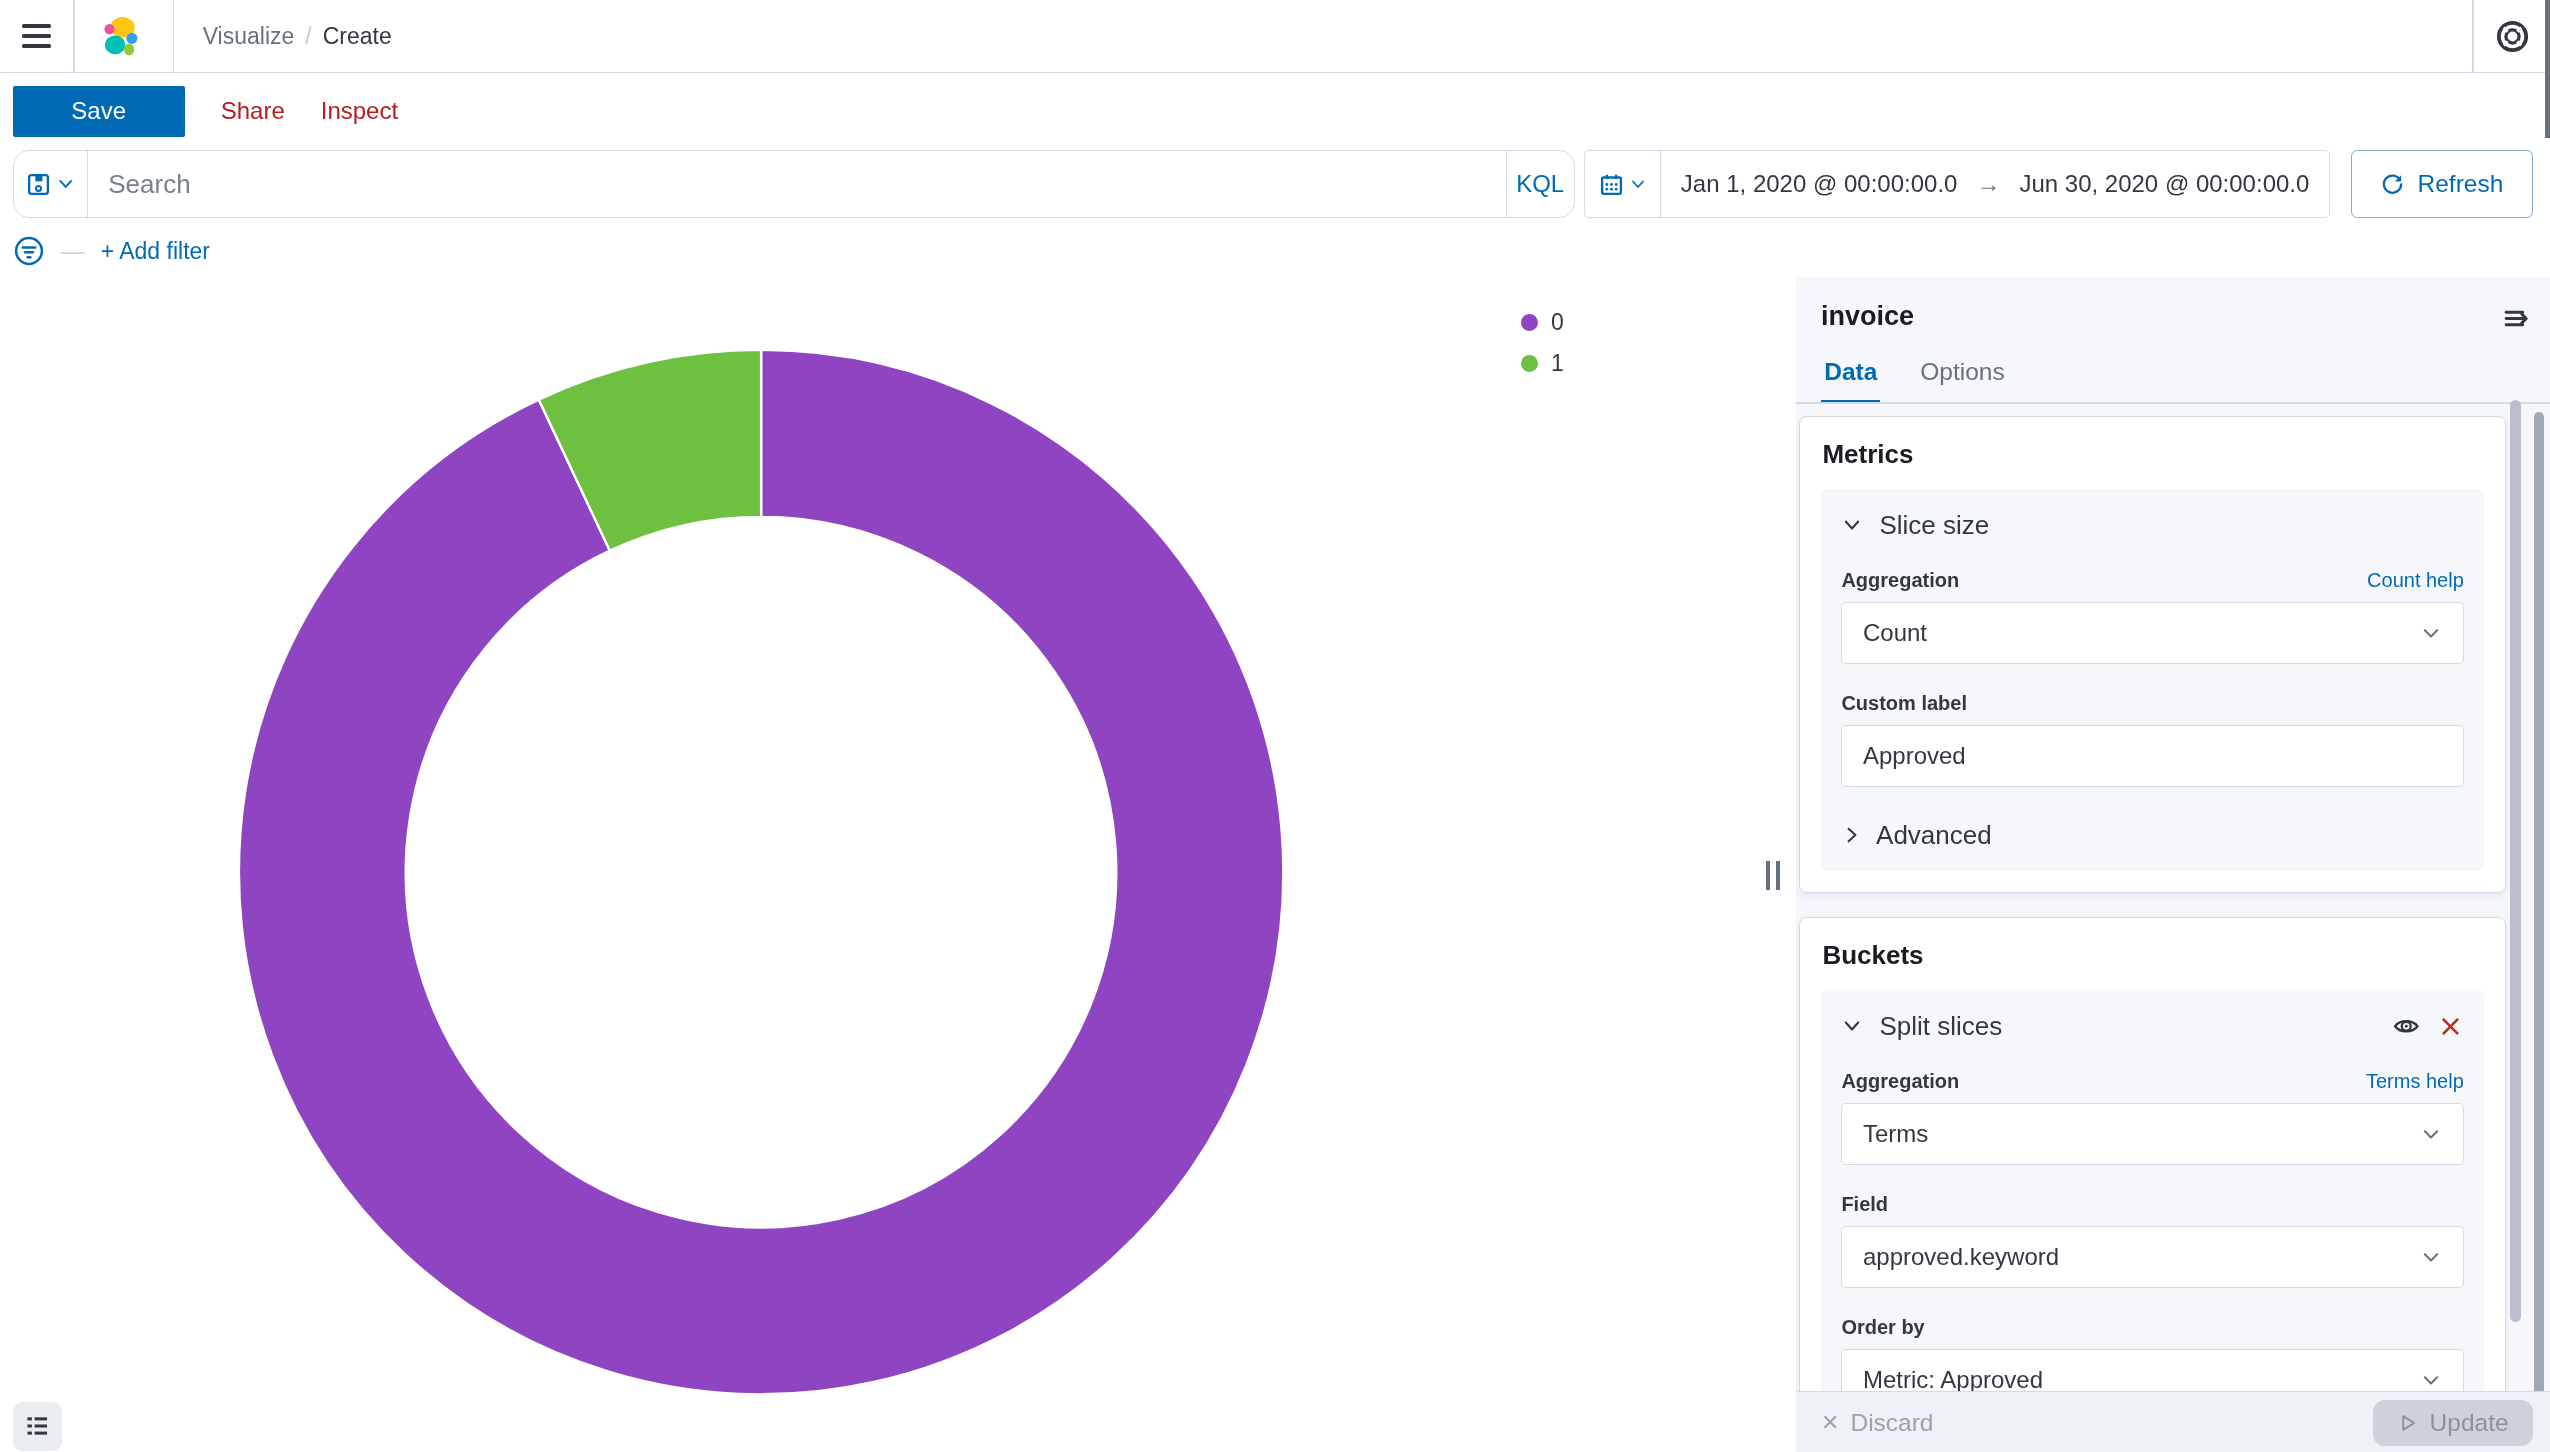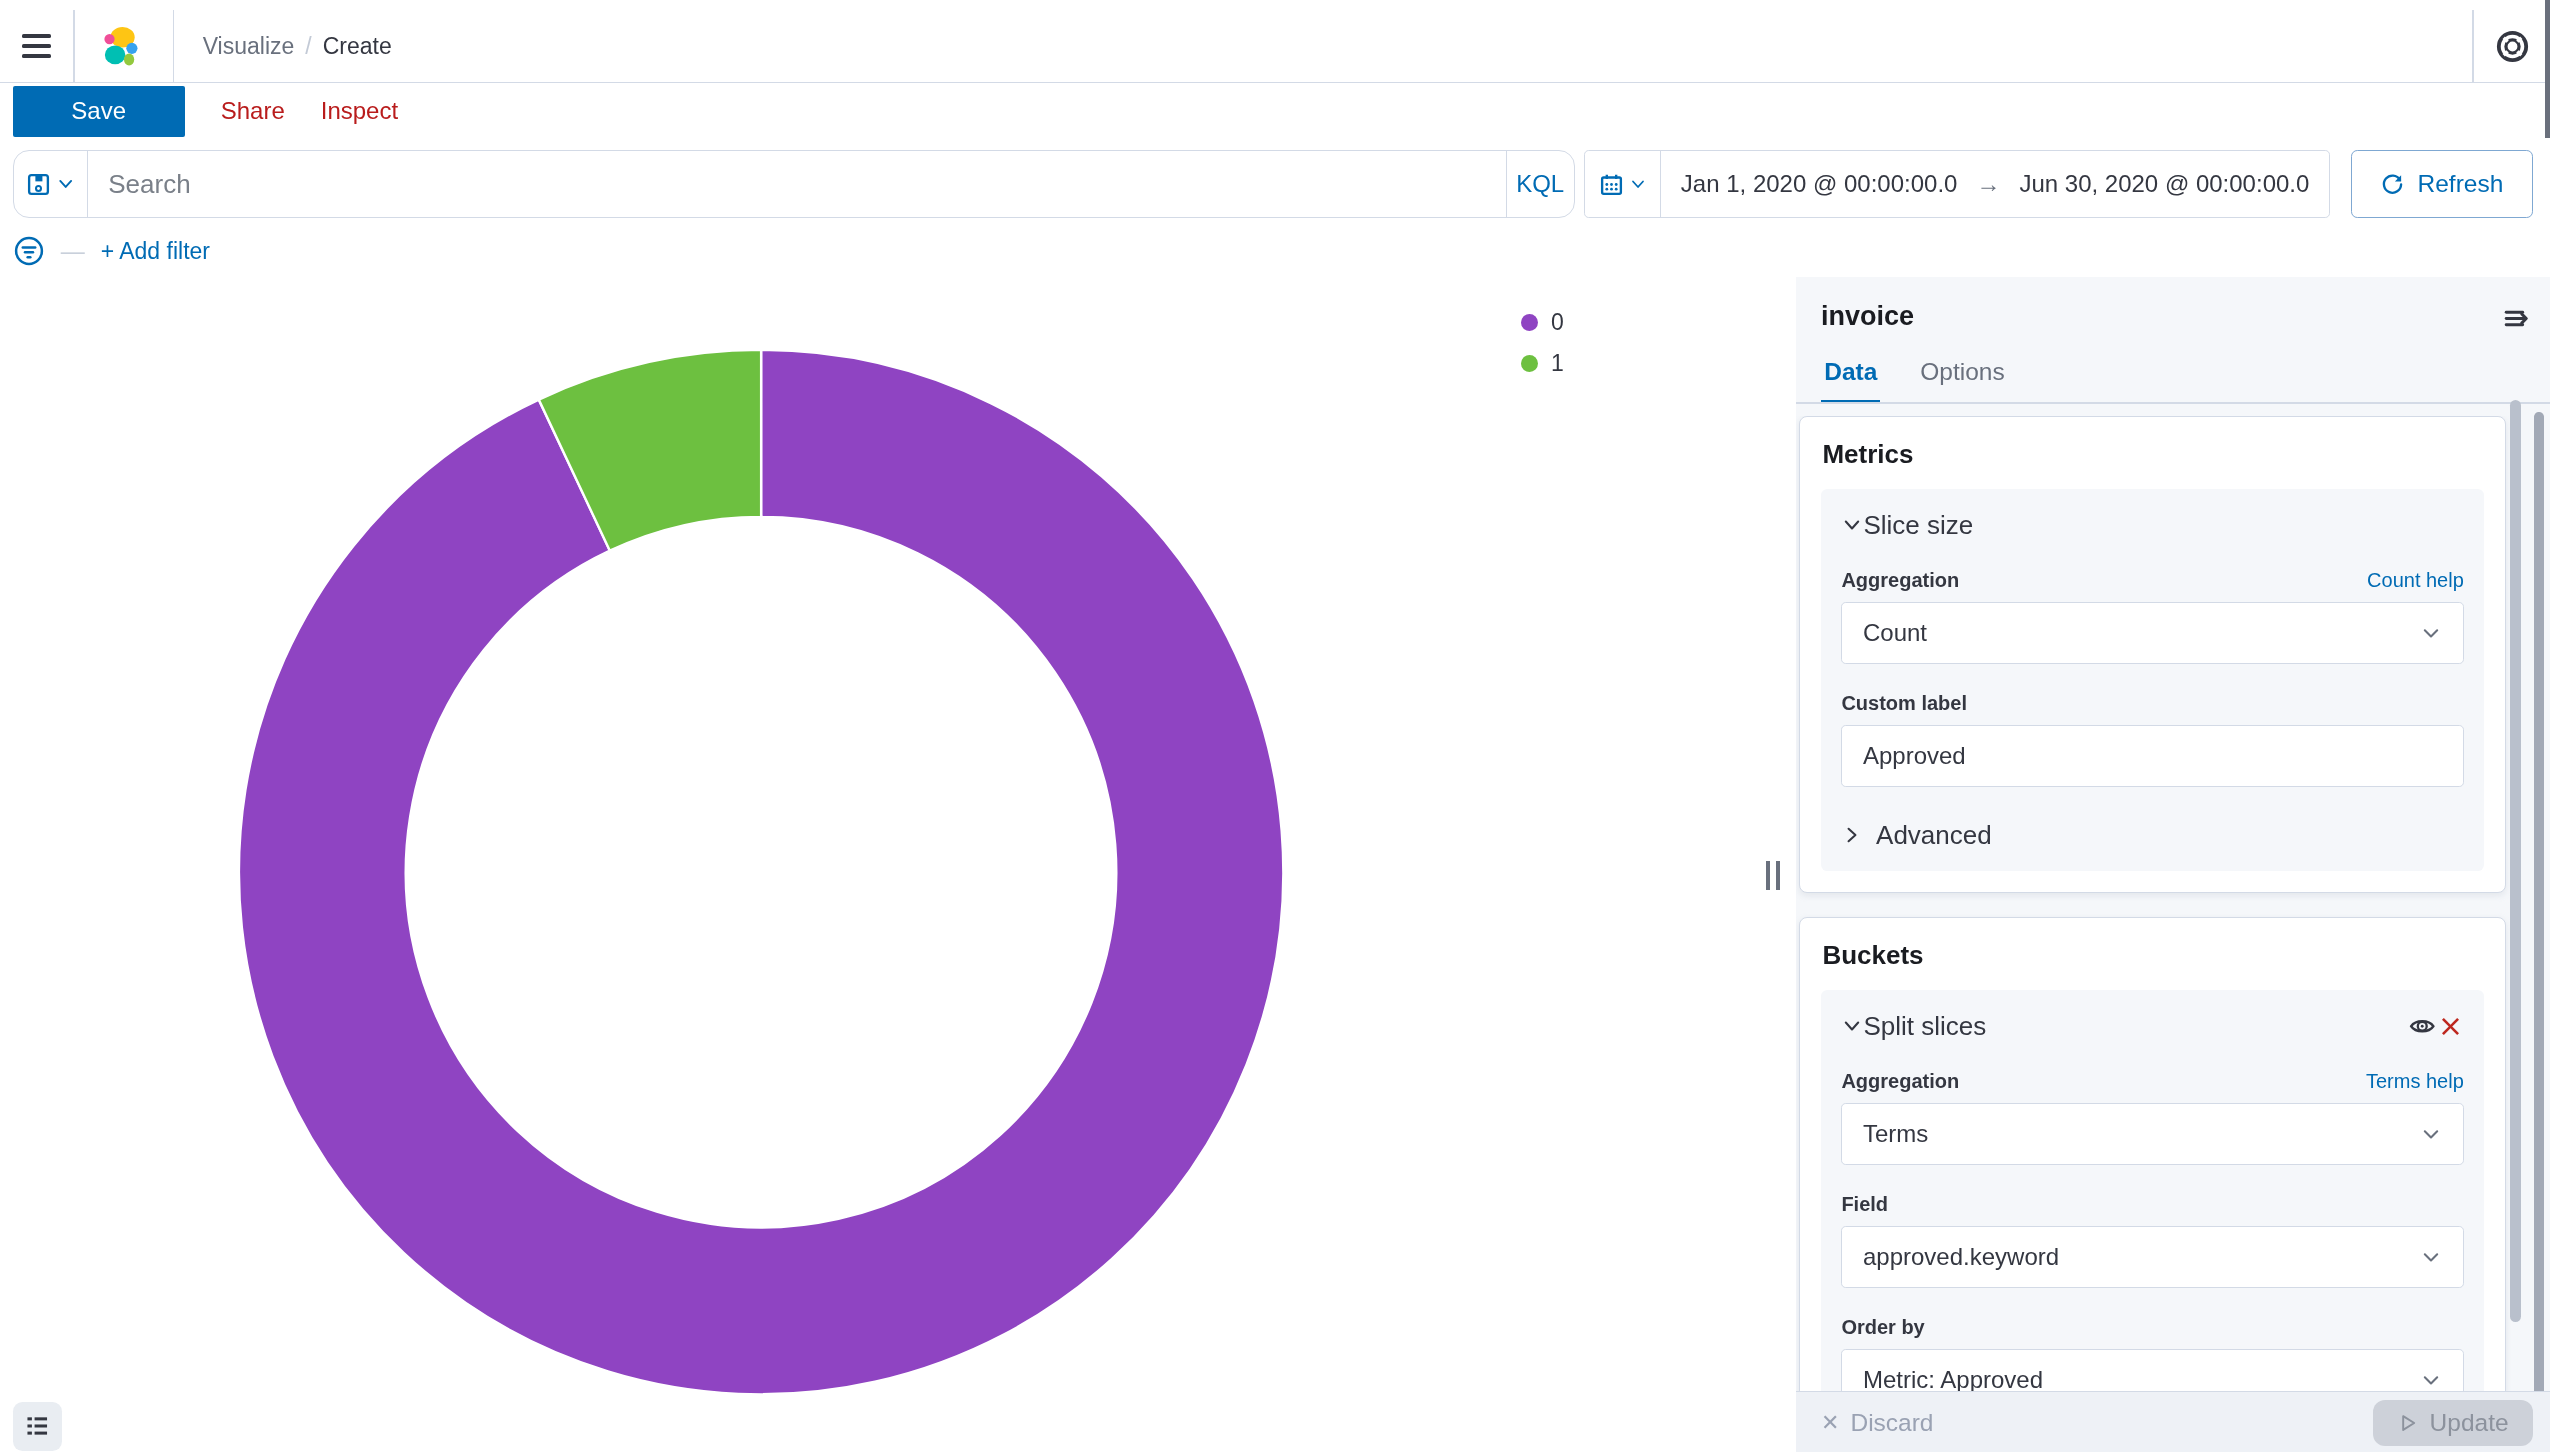--- a/index.html
+++ b/index.html
@@ -6,21 +6,21 @@
   html,body { width:2550px; height:1453px; }
   body {
     font-family:"Liberation Sans","DejaVu Sans",sans-serif;
     background:#fff; color:#343741; overflow:hidden; position:relative;
     -webkit-font-smoothing:antialiased;
   }
   .app { position:absolute; inset:0; }
 
   
   .top-header {
-    position:absolute; top:10px; left:0; right:0; height:73px;
+    position:absolute; top:0; left:0; right:0; height:73px;
     background:#fff; border-bottom:1.6px solid #D3DAE6;
     display:flex; align-items:center;
   }
   .hamburger-btn { width:73px; height:100%; display:flex; align-items:center; justify-content:center; background:none; border:none; cursor:pointer; }
   .hamburger-icon { display:flex; flex-direction:column; gap:6.3px; }
   .hamburger-icon span { width:28.5px; height:4px; background:#343741; border-radius:1.6px; }
   .v-sep { width:1.6px; height:73px; background:#D3DAE6; }
   .logo-box { width:98px; height:100%; display:flex; align-items:center; justify-content:center; }
   .breadcrumb { display:flex; align-items:center; gap:11px; padding-left:28.5px; font-size:23px; }
   .crumb-inactive { color:#69707D; }
@@ -88,21 +88,21 @@
   .tab { display:inline-block; background:none; border:none; font-family:inherit; font-size:24.5px; padding:4.7px 3.2px 14.2px; margin-right:33px; cursor:pointer; color:#69707D; }
   .tab.active { color:#006BB4; font-weight:600; border-bottom:3.2px solid #006BB4; }
 
   .sidebar-content { position:absolute; top:139px; left:0; right:0; bottom:62px; overflow:hidden; }
   .card {
     margin:0 44px 24px 3.2px; background:#fff; border:1.6px solid #D3DAE6; border-radius:8px;
     box-shadow:0 2.4px 6.3px rgba(152,162,179,0.18); padding:20.6px;
   }
   .card h3 { font-size:26px; font-weight:700; color:#1A1C21; margin:1.6px 0 19px 1.6px; }
   .subpanel { background:#F5F7FA; border-radius:6.3px; padding:20.6px; }
-  .accordion-row { display:flex; align-items:center; font-size:26px; color:#343741; cursor:pointer; }
+  .accordion-row { display:flex; align-items:center; gap:16px; font-size:26px; color:#343741; cursor:pointer; }
   .accordion-row .grow { flex:1; }
   .icon-btn { background:none; border:none; cursor:pointer; display:flex; align-items:center; }
   .field-label-row { display:flex; justify-content:space-between; align-items:baseline; margin-top:28.5px; }
   .field-label { font-size:20px; font-weight:700; color:#343741; }
   .help-link { background:none; border:none; font-family:inherit; font-size:20px; color:#006BB4; cursor:pointer; }
   .control {
     margin-top:9.5px; height:62px; background:#fff; border:1.6px solid #D3DAE6; border-radius:4.7px;
     display:flex; align-items:center; justify-content:space-between; padding:0 20.6px; font-size:24px; color:#343741; cursor:pointer;
   }
   .advanced-row { margin-top:33px; display:flex; align-items:center; gap:12.7px; font-size:26px; color:#343741; cursor:pointer; }

